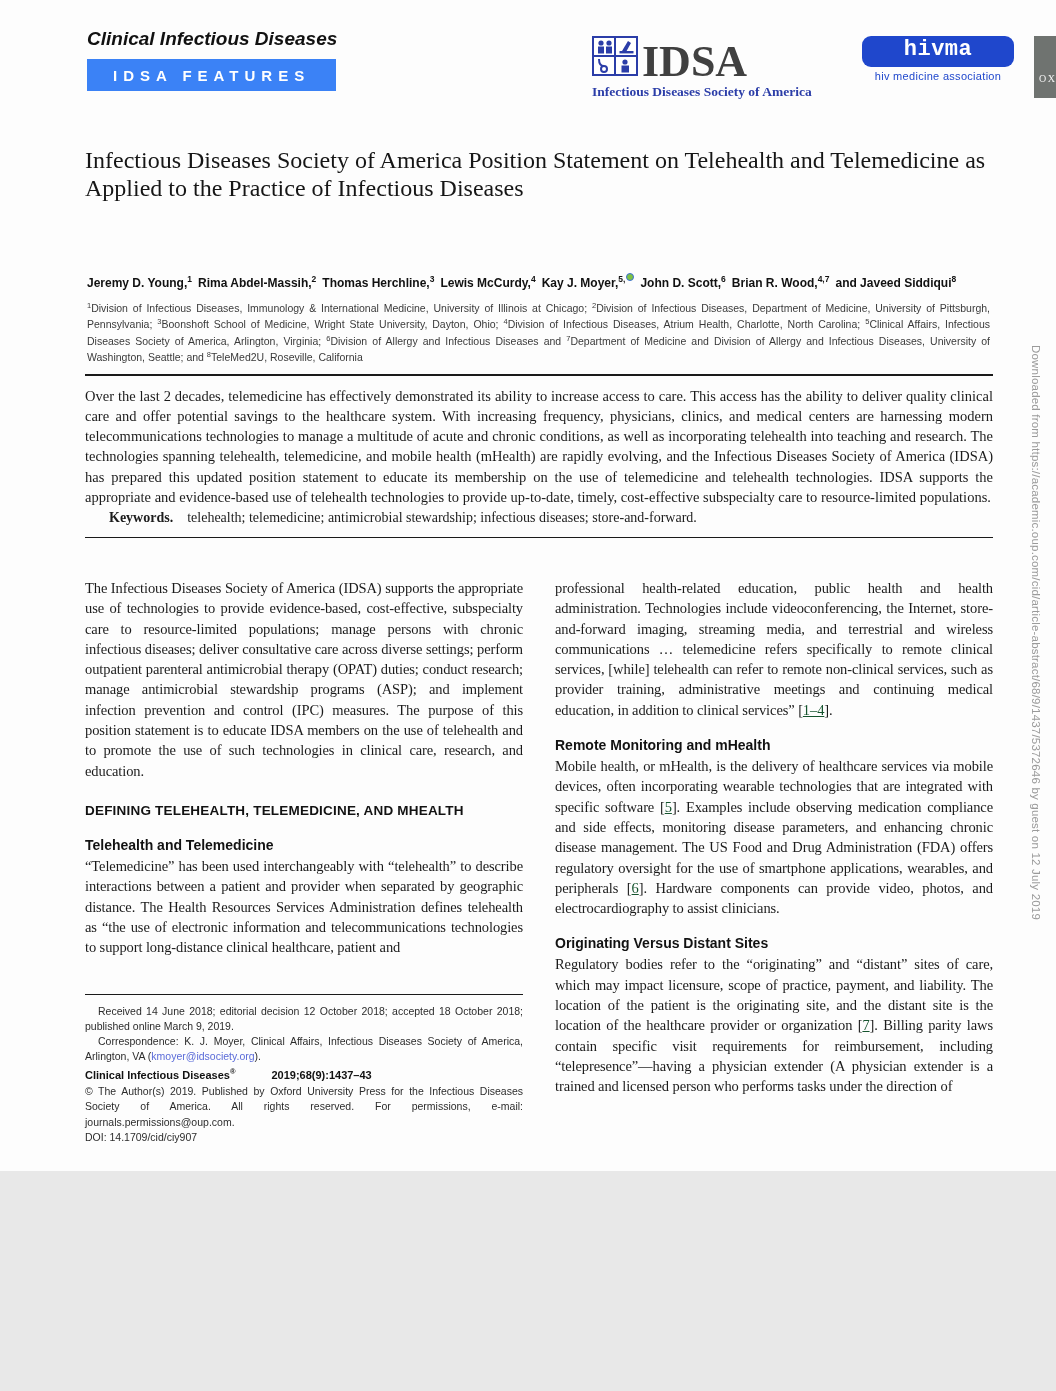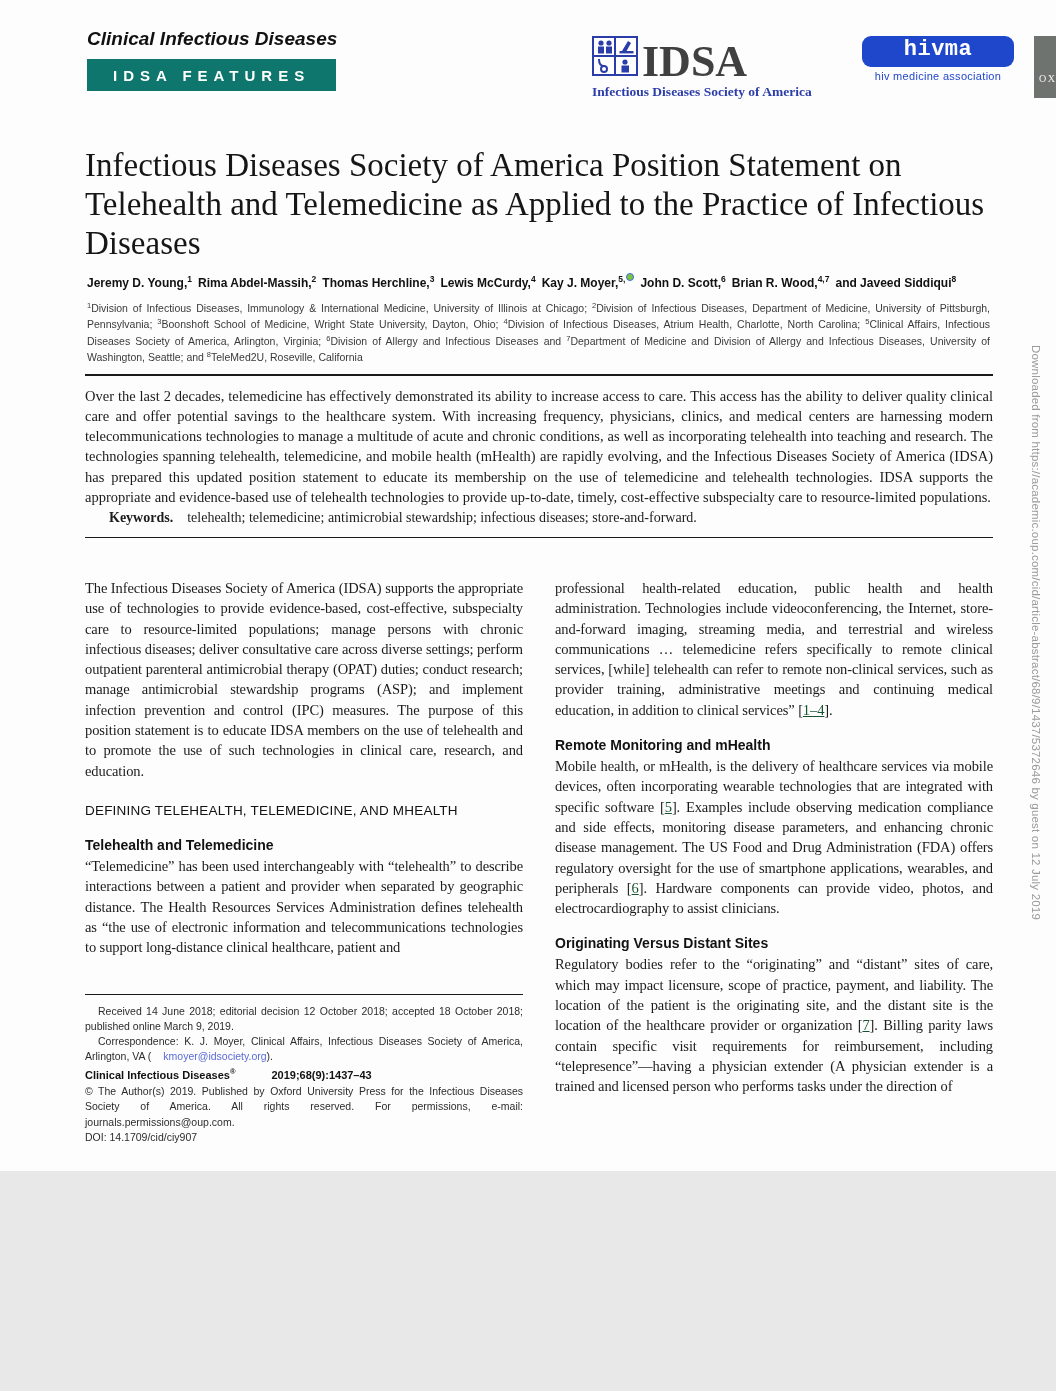--- a/index.html
+++ b/index.html
@@ -15,21 +15,21 @@
     overflow: hidden;
   }
   
   .journal-name {
     position: absolute; top: 28px; left: 87px;
     font-family: "Liberation Sans", sans-serif;
     font-style: italic; font-weight: 600; font-size: 19px; color: #111;
   }
   .banner {
     position: absolute; top: 59px; left: 87px;
-    background: #0f766e; color: #fff;
+    background: #3b82f6; color: #fff;
     font-family: "Liberation Sans", sans-serif;
     font-weight: bold; font-size: 15px; letter-spacing: 6px;
     padding: 8px 26px 7px 26px;
   }
   
   .logos { position: absolute; top: 36px; left: 592px; display: flex; gap: 20px; align-items: flex-start; }
   .idsa-logo { width: 250px; }
   .idsa-row { display: flex; align-items: flex-end; gap: 4px; }
   .idsa-acronym {
     font-family: "Liberation Serif", serif; font-weight: bold;
@@ -57,21 +57,21 @@
     display: flex; align-items: center; justify-content: center;
     padding-top: 22px;
   }
   .oxford-label {
     font-family: "Liberation Serif", serif; color: #f2f2f2;
     font-size: 10px; letter-spacing: 1.5px;
   }
   
   .article-title {
     position: absolute; top: 146px; left: 85px; width: 908px;
-    font-size: 33px; line-height: 1.18; font-weight: normal; color: #161616;
+    font-size: 24px; line-height: 1.18; font-weight: normal; color: #161616;
   }
   .authors {
     position: absolute; top: 273px; left: 87px; width: 940px;
     font-family: "Liberation Sans", sans-serif; font-weight: bold;
     font-size: 12px; color: #111; white-space: nowrap;
   }
   .author { margin-right: 6px; }
   .a-sup { font-size: 8.5px; vertical-align: super; line-height: 0; }
   .orcid-dot {
     display: inline-block; width: 8px; height: 8px; border-radius: 50%;
@@ -96,37 +96,37 @@
   .columns {
     position: absolute; top: 578px; left: 85px; width: 908px;
     display: flex; gap: 32px;
   }
   .col { width: 438px; }
   .body-para {
     font-size: 14.5px; line-height: 1.4; text-align: justify;
     color: #1b1b1b; letter-spacing: -0.1px;
   }
   .section-heading {
-    font-family: "Liberation Sans", sans-serif; font-weight: normal;
+    font-family: "Liberation Sans", sans-serif; font-weight: bold;
     font-size: 13.5px; color: #121212; letter-spacing: 0.2px;
     margin: 21px 0 13px 0; line-height: 1.35;
   }
   .sub-heading {
     font-family: "Liberation Sans", sans-serif; font-weight: bold;
     font-size: 14px; color: #121212; margin: 17px 0 3px 0;
   }
   .cite { color: #14532d; }
   
   .footnotes {
     margin-top: 36px; border-top: 1.5px solid #1a1a1a; padding-top: 9px;
     font-family: "Liberation Sans", sans-serif; font-size: 10.5px;
     line-height: 1.45; color: #2c2c2c; text-align: justify;
   }
   .fn-indent { text-indent: 13px; }
-  .fn-link { color: #5a6bd8; text-decoration: none; padding-left: 12px; }
+  .fn-link { color: #5a6bd8; text-decoration: none; }
   .fn-journal { margin-top: 3px; font-weight: bold; font-size: 11px; color: #111; }
   .fn-journal sup { font-size: 7.5px; vertical-align: super; }
   .fn-cite-num { margin-left: 36px; }
   
   .page-footer {
     position: absolute; top: 1297px; left: 85px; width: 908px;
     border-top: 1.5px solid #1a1a1a; padding-top: 5px;
     text-align: right; font-size: 13px; color: #1b1b1b;
   }
   .page-footer b { font-weight: bold; }

